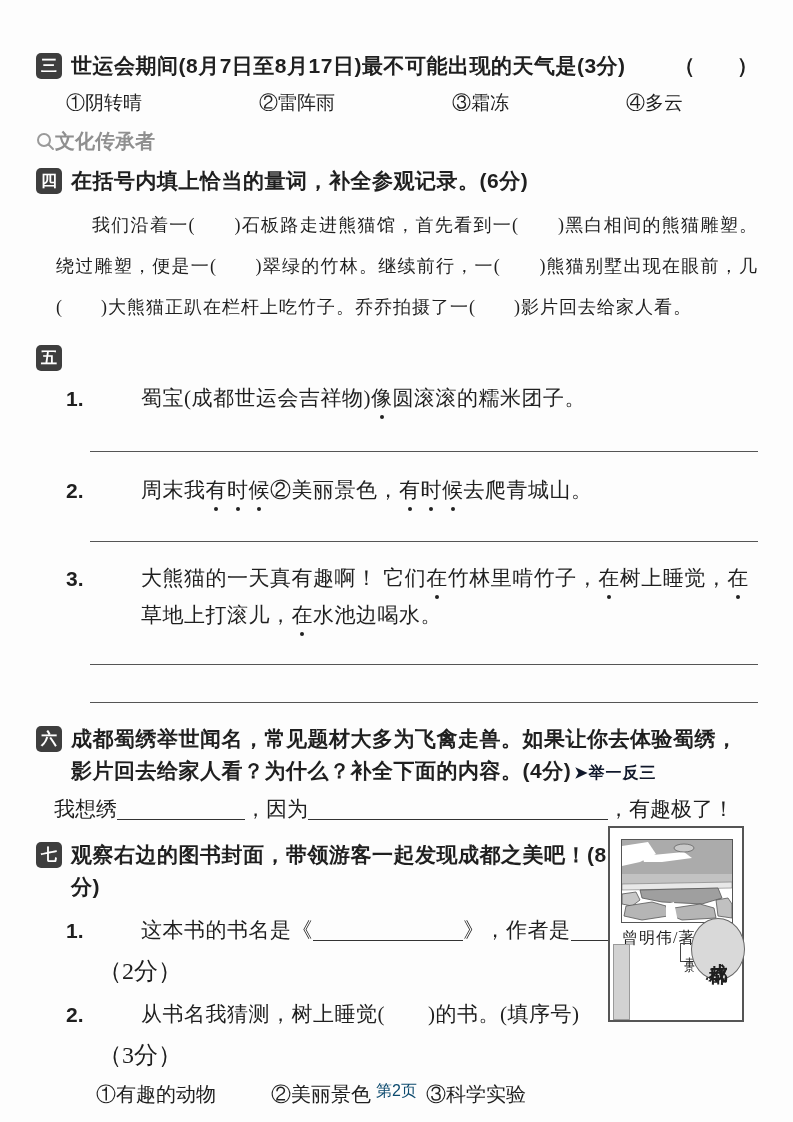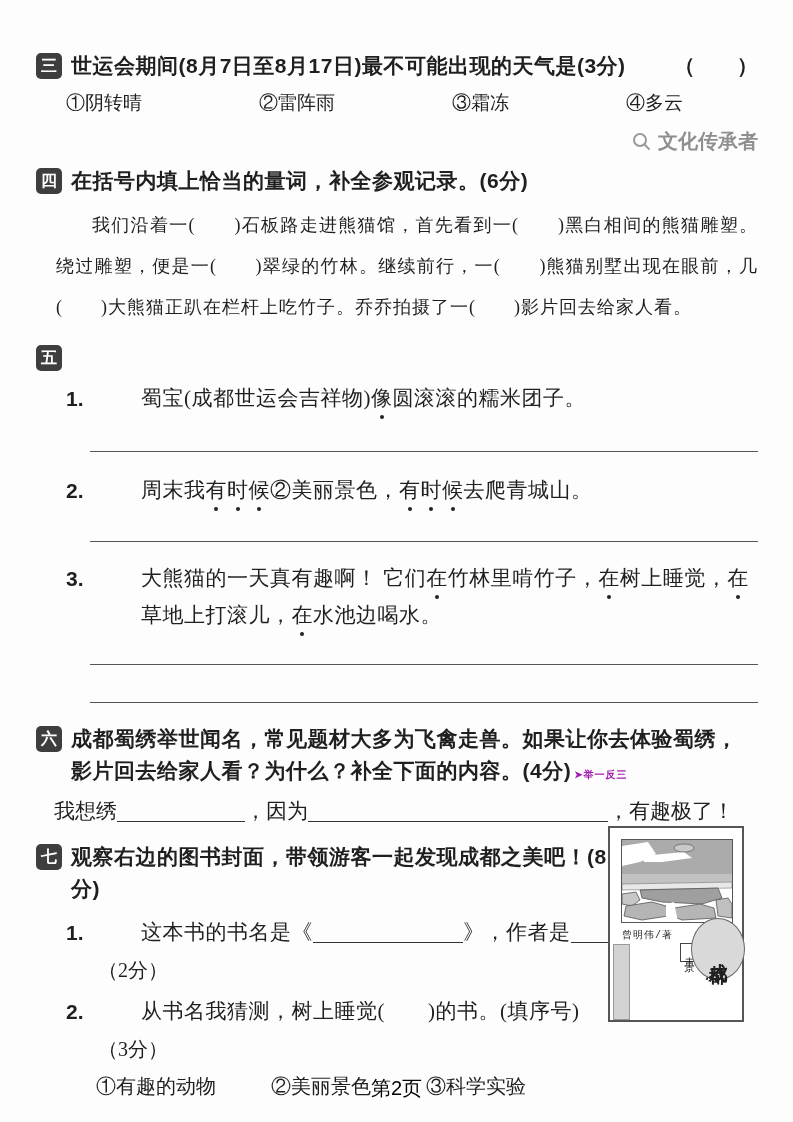--- a/index.html
+++ b/index.html
@@ -19,74 +19,74 @@
   }
   .q-title { font-size:21px; font-weight:bold; line-height:32px; letter-spacing:0.5px; }
   .answer-bracket { margin-left:auto; font-size:21px; font-weight:bold; white-space:nowrap; padding-top:2px; }
   
   .kai { font-family:"Liberation Serif", serif; font-weight:normal; }
   .options-row {
     display:flex; justify-content:space-between;
     padding:8px 75px 0 30px; font-size:19px;
   }
   .center-header {
-    display:flex; justify-content:flex-end; align-items:center; gap:7px;
+    display:flex; justify-content:flex-start; align-items:center; 
     color:#8f8f8f; font-weight:bold; font-size:20px; margin:12px 0 10px 0;
   }
   .center-header svg { display:block; }
   .passage {
     font-size:18px; line-height:41px; text-indent:2em; text-align:justify;
     margin:8px 0 14px 20px; letter-spacing:1px;
   }
   
   .item { display:flex; gap:8px; font-size:21px; line-height:37px; padding-left:30px; margin-top:9px; }
   .item .num { flex:0 0 24px; font-family:"Liberation Sans",sans-serif; font-weight:bold; }
   .item .item-text { letter-spacing:0.5px;margin-left:43px; }
   .rule-line { border-bottom:1.5px solid #555; height:0; margin-left:54px; }
   .blank { display:inline-block; border-bottom:1.5px solid #333; height:1.05em; vertical-align:-4px; }
   .dotchar { position:relative; display:inline-block; }
   .dotchar::after {
     content:''; position:absolute; left:50%; bottom:-2px; transform:translateX(-50%);
     width:4px; height:4px; border-radius:50%; background:#222;
   }
-  .tag { color:#a21caf; font-size:10px; font-weight:bold; font-family:"Liberation Sans",sans-serif; margin-left:3px; letter-spacing:1px; }
+  .tag { color:#0f172a; font-size:16px; font-weight:bold; font-family:"Liberation Sans",sans-serif; margin-left:3px; letter-spacing:1px; }
   .fill-line { font-size:21px; margin:6px 0 4px 18px; white-space:nowrap; }
-  .score-line { font-size:20px; padding-left:62px; margin-top:6px; }
+  .score-line { font-size:24px; padding-left:62px; margin-top:6px; }
   .spread { letter-spacing:3px; }
   .q7 { position:relative; margin-top:16px; }
   .q7 .q-title { max-width:545px; }
   .q7-body { width:560px; }
   .q7-options { display:flex; gap:55px; padding-left:60px; font-size:20px; margin-top:10px; }
   
   .book {
     position:absolute; top:826px; left:608px; width:136px; height:196px;
     border:2px solid #555; background:#fff; box-sizing:border-box;
   }
   .book-illu { margin:11px 10px 0 11px; border:1px solid #555; display:block; }
-  .book-author { font-family:Liberation Mono, monospace; font-size:10px; margin:5px 0 6px 12px; letter-spacing:1px; }
+  .book-author { font-family:Liberation Serif, serif; font-size:16px; margin:5px 0 6px 12px; letter-spacing:1px; }
   .book-spine { position:absolute; left:3px; top:116px; width:15px; height:74px; background:#d2d2d2; border:1px solid #9a9a9a; }
   .book-scenes-box {
     position:absolute; left:70px; top:115px; border:1.5px solid #444; padding:4px 1px;
     writing-mode:vertical-rl; text-orientation:upright;
     font-family:"Liberation Serif",serif; font-size:10.5px; letter-spacing:3px;
   }
   .book-lake {
     position:absolute; left:93px; top:115px; writing-mode:vertical-rl; text-orientation:upright;
     font-family:"Liberation Serif",serif; font-size:15px; font-weight:bold; letter-spacing:5px;
   }
   .book-city-circle {
     position:absolute; right:-3px; top:90px; width:52px; height:60px;
     background:#d9d9d9; border:1.5px solid #666; border-radius:50%;
     display:flex; align-items:center; justify-content:center;
   }
   .book-city-circle span {
     writing-mode:vertical-rl; text-orientation:upright;
     font-family:"Liberation Serif",serif; font-size:19px; font-weight:bold; letter-spacing:2px;
   }
-  .footer { position:absolute; bottom:20px; left:0; width:100%; text-align:center; font-size:20px; color:#000000; }
+  .footer { position:absolute; bottom:20px; left:0; width:100%; text-align:center; font-size:16px; color:#0c4a6e; }
 </style>
 </head>
 <body>
 
 <div class="page">
 
   <div class="q-head">
     <span class="badge">三</span>
     <span class="q-title">世运会期间(8月7日至8月17日)最不可能出现的天气是(3分)</span>
     <span class="answer-bracket">（　　）</span>

